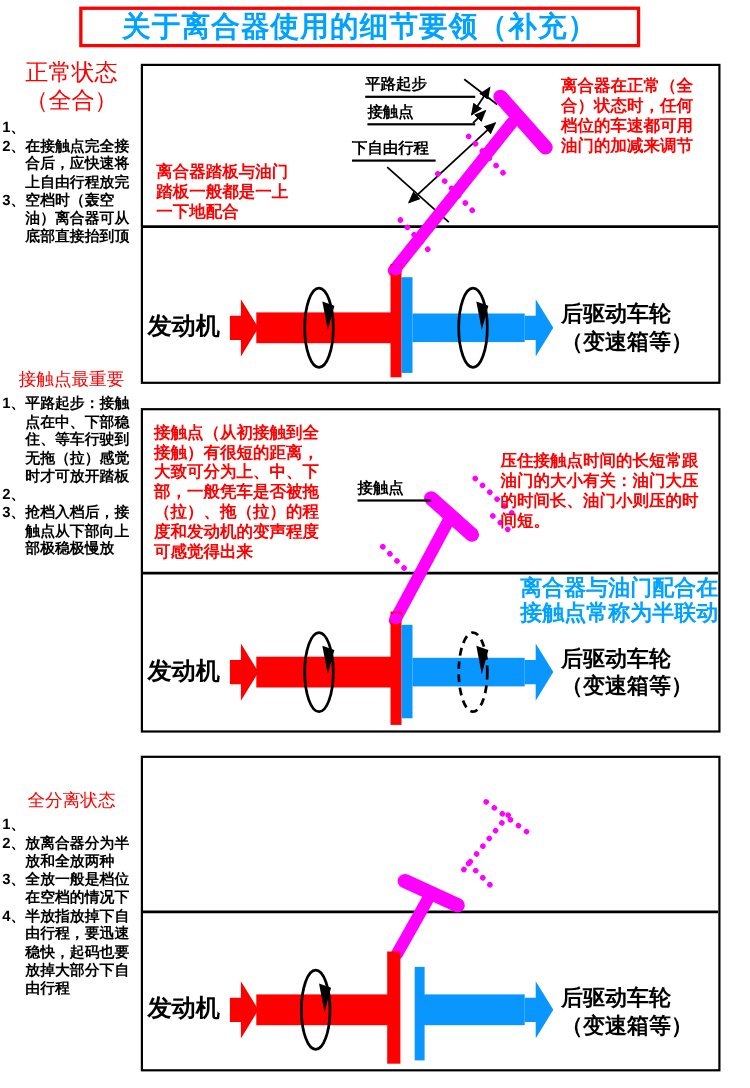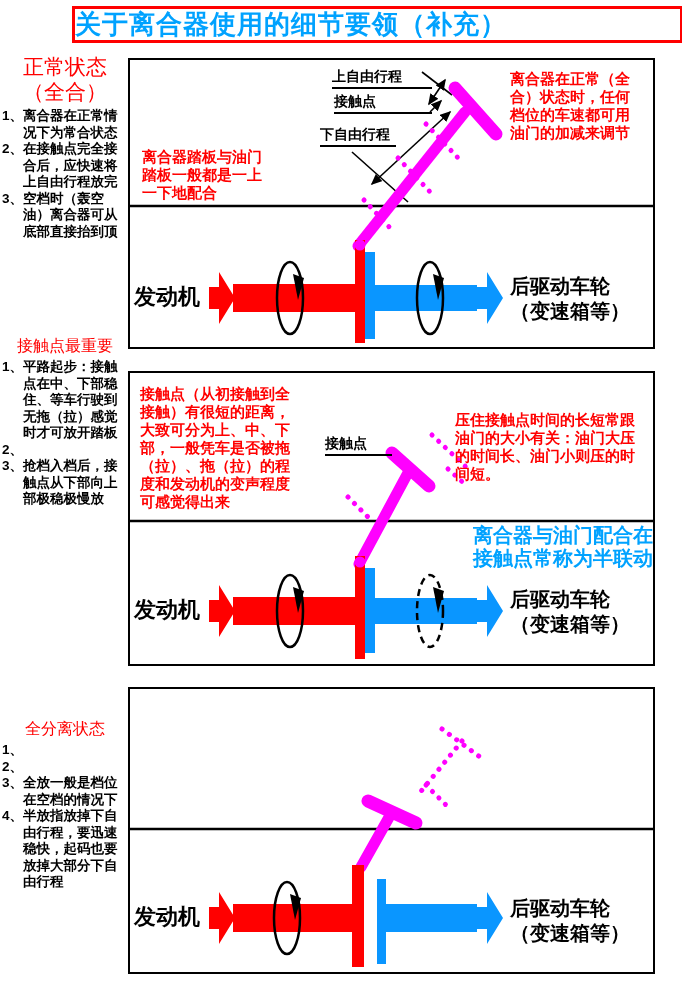--- a/index.html
+++ b/index.html
@@ -3,22 +3,22 @@
 <meta charset="utf-8">
 <style>
   :root{
     --blue:#00A2FF; --red:#FF0000; --magenta:#FF00FF; --shaft_blue:#0A96FF; --black:#000000;
   }
   *{margin:0;padding:0;box-sizing:border-box;}
   body{font-family:"Liberation Sans","DejaVu Sans",sans-serif;background:#fff;}
   .page{position:relative;width:682px;height:989px;background:#fff;overflow:hidden;}
 
   
-  .title-box{position:absolute;left:72px;top:6px;width:611px;height:37px;
-    border:3px solid var(--red);display:flex;align-items:center;justify-content:flex-start;}
+  .title-box{position:absolute;left:72px;top:6px;width:510px;height:37px;
+    border:3px solid var(--red);display:flex;align-items:center;justify-content:center;}
   .title-box span{color:var(--blue);font-size:26px;font-weight:bold;letter-spacing:1px;white-space:nowrap;}
 
   
   .sec{position:absolute;left:2px;width:126px;}
   .sec-head{color:var(--red);font-weight:normal;text-align:center;white-space:pre-line;margin-bottom:4px;}
   .sec-head.big{font-size:21px;line-height:25px;}
   .sec-head.small{font-size:16px;line-height:19px;}
   .item{display:flex;font-size:13.5px;font-weight:bold;color:#000;line-height:16.5px;}
   .item .num{flex:0 0 21px;}
   .item .txt{flex:1;}
@@ -58,21 +58,20 @@
 
   <div class="title-box">
     <span>关于离合器使用的细节要领（补充）</span>
   </div>
 
   <div class="sec" style="top:54px">
     <div class="sec-head big">正常状态
 （全合）</div>
     <div class="item">
       <span class="num">1、</span>
-      <span class="txt">离合器在正常情况下为常合状态</span>
     </div>
     <div class="item">
       <span class="num">2、</span>
       <span class="txt">在接触点完全接合后，应快速将上自由行程放完</span>
     </div>
     <div class="item">
       <span class="num">3、</span>
       <span class="txt">空档时（轰空油）离合器可从底部直接抬到顶</span>
     </div>
   </div>
@@ -92,20 +91,21 @@
     </div>
   </div>
 
   <div class="sec" style="top:719px">
     <div class="sec-head small">全分离状态</div>
     <div class="item">
       <span class="num">1、</span>
     </div>
     <div class="item">
       <span class="num">2、</span>
+      <span class="txt">放离合器分为半放和全放两种</span>
     </div>
     <div class="item">
       <span class="num">3、</span>
       <span class="txt">全放一般是档位在空档的情况下</span>
     </div>
     <div class="item">
       <span class="num">4、</span>
       <span class="txt">半放指放掉下自由行程，要迅速稳快，起码也要放掉大部分下自由行程</span>
     </div>
   </div>
@@ -139,21 +139,21 @@
         <rect class="fb" x="235" y="192" width="10" height="87"></rect>
         <rect class="fb" x="245" y="225" width="102" height="26"></rect>
         <polygon class="fb" points="347,227 357,227 357,212 373,238 357,264 357,249 347,249"></polygon>
         <ellipse class="rot" cx="160" cy="238" rx="13" ry="36"></ellipse>
         <polygon fill="#000" points="163,214 174,218 168,240"></polygon>
         <ellipse class="rot" cx="300" cy="238" rx="13" ry="36"></ellipse>
         <polygon fill="#000" points="303,214 314,218 308,240"></polygon>
         <circle class="fm" cx="230" cy="185" r="5.5"></circle>
       </g>
     </svg>
-    <div class="lbl ul" style="left:202px;top:8px;width:100px">上自由行程</div>
+    <div class="lbl ul" style="left:202px;top:8px;width:100px">平路起步</div>
     <div class="lbl ul" style="left:204px;top:33px;width:98px">接触点</div>
     <div class="lbl ul" style="left:190px;top:66px;width:76px">下自由行程</div>
     <div class="note red-note" style="left:380px;top:10px;width:142px">离合器在正常（全
 合）状态时，任何
 档位的车速都可用
 油门的加减来调节</div>
     <div class="note red-note" style="left:12px;top:88px;width:140px">离合器踏板与油门
 踏板一般都是一上
 一下地配合</div>
     <div class="shaft-lbl engine" style="left:4px;top:225px">发动机</div>

